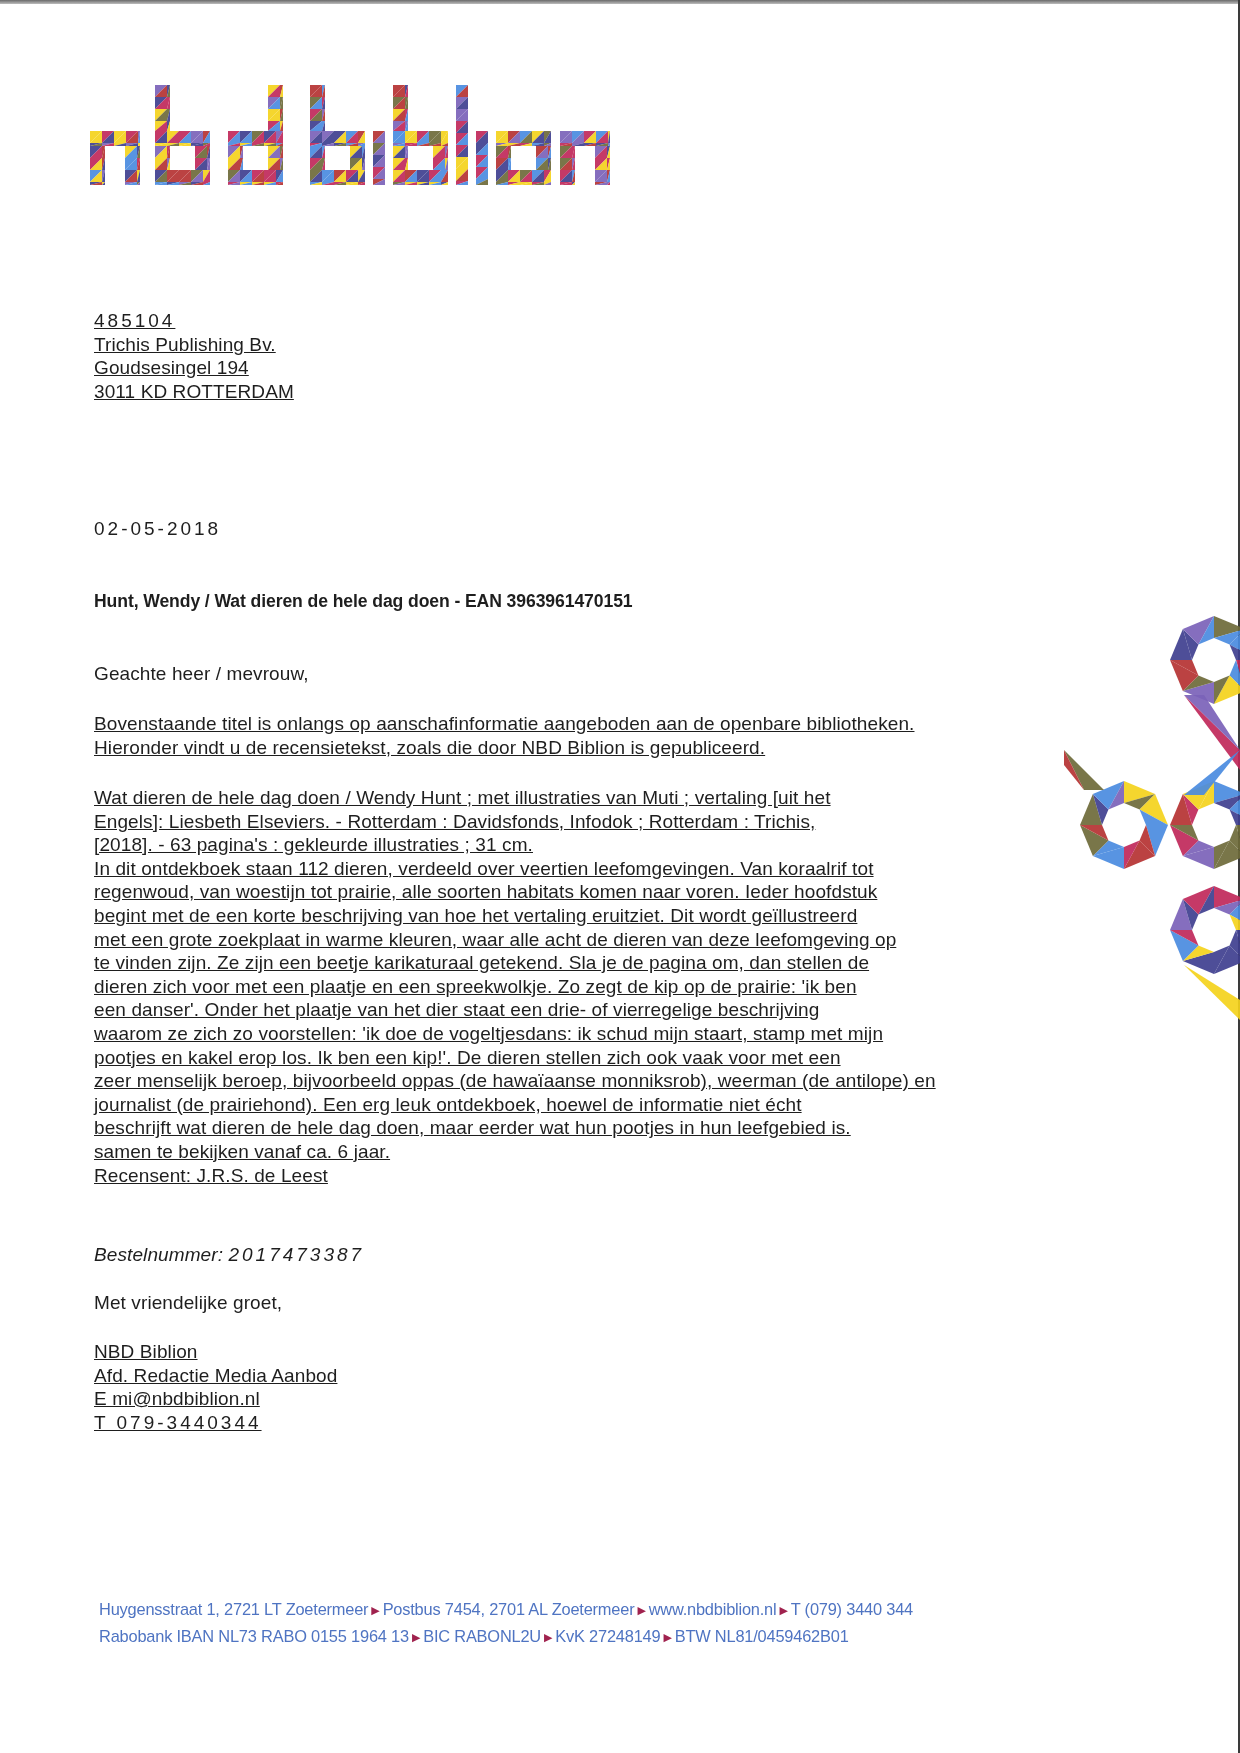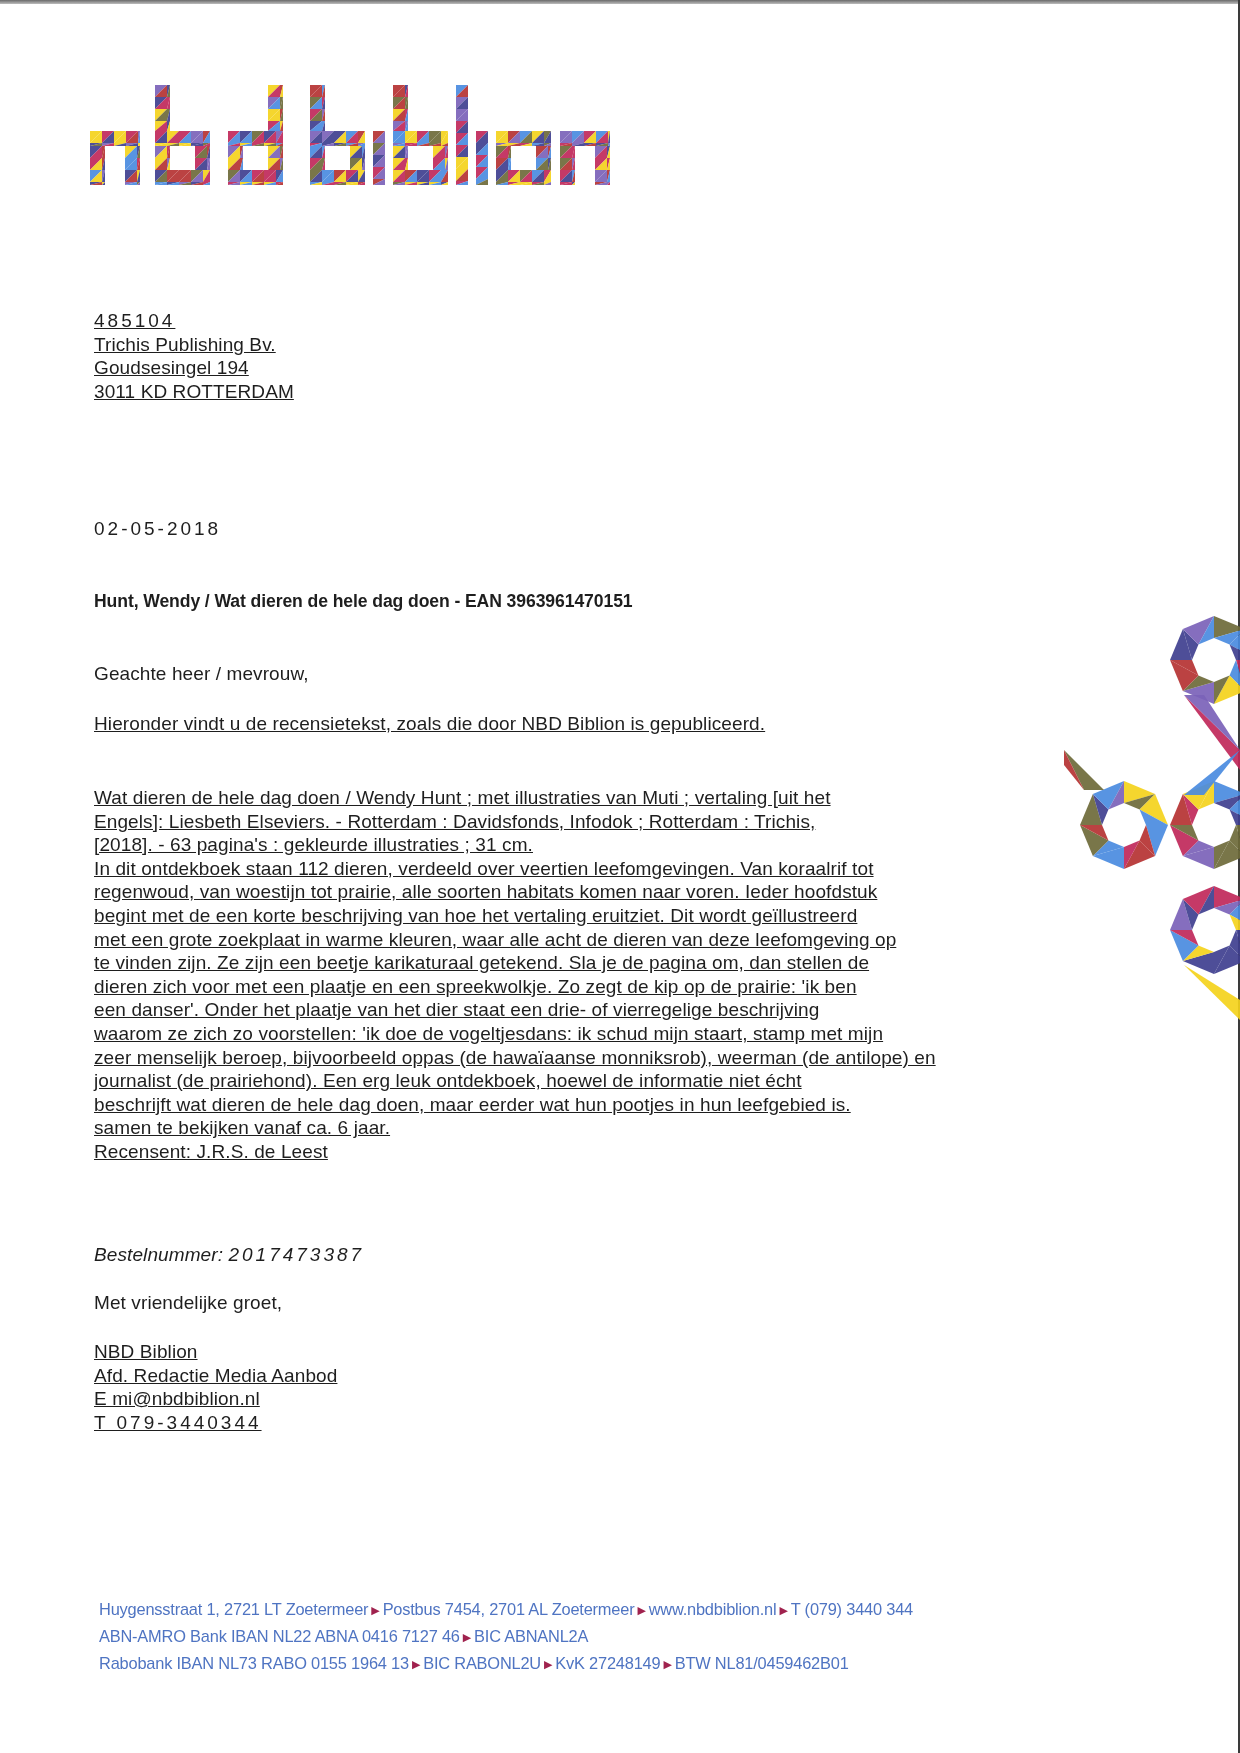--- a/index.html
+++ b/index.html
@@ -531,35 +531,37 @@
   <p class="block">3011 KD ROTTERDAM</p>
 </div>
 
 <div class="text date spaced">02-05-2018</div>
 
 <div class="text subject">Hunt, Wendy / Wat dieren de hele dag doen - EAN 3963961470151</div>
 
 <div class="text salutation">Geachte heer / mevrouw,</div>
 
 <div class="text intro">
+  <p class="block">Bovenstaande titel is onlangs op aanschafinformatie aangeboden aan de openbare bibliotheken.</p>
   <p class="block">Hieronder vindt u de recensietekst, zoals die door NBD Biblion is gepubliceerd.</p>
 </div>
 
 <div class="text review">
   <p class="block">Wat dieren de hele dag doen / Wendy Hunt ; met illustraties van Muti ; vertaling [uit het</p>
   <p class="block">Engels]: Liesbeth Elseviers. - Rotterdam : Davidsfonds, Infodok ; Rotterdam : Trichis,</p>
   <p class="block">[2018]. - 63 pagina's : gekleurde illustraties ; 31 cm.</p>
   <p class="block">In dit ontdekboek staan 112 dieren, verdeeld over veertien leefomgevingen. Van koraalrif tot</p>
   <p class="block">regenwoud, van woestijn tot prairie, alle soorten habitats komen naar voren. Ieder hoofdstuk</p>
   <p class="block">begint met de een korte beschrijving van hoe het vertaling eruitziet. Dit wordt geïllustreerd</p>
   <p class="block">met een grote zoekplaat in warme kleuren, waar alle acht de dieren van deze leefomgeving op</p>
   <p class="block">te vinden zijn. Ze zijn een beetje karikaturaal getekend. Sla je de pagina om, dan stellen de</p>
   <p class="block">dieren zich voor met een plaatje en een spreekwolkje. Zo zegt de kip op de prairie: 'ik ben</p>
   <p class="block">een danser'. Onder het plaatje van het dier staat een drie- of vierregelige beschrijving</p>
   <p class="block">waarom ze zich zo voorstellen: 'ik doe de vogeltjesdans: ik schud mijn staart, stamp met mijn</p>
+  <p class="block">pootjes en kakel erop los. Ik ben een kip!'. De dieren stellen zich ook vaak voor met een</p>
   <p class="block">zeer menselijk beroep, bijvoorbeeld oppas (de hawaïaanse monniksrob), weerman (de antilope) en</p>
   <p class="block">journalist (de prairiehond). Een erg leuk ontdekboek, hoewel de informatie niet écht</p>
   <p class="block">beschrijft wat dieren de hele dag doen, maar eerder wat hun pootjes in hun leefgebied is.</p>
   <p class="block">samen te bekijken vanaf ca. 6 jaar.</p>
   <p class="block">Recensent: J.R.S. de Leest</p>
 </div>
 
 <div class="text order">
   <span>Bestelnummer:</span>
   <span class="spaced">2017473387</span>
@@ -647,18 +649,15 @@
       <polygon points="176,150 120,195 140,195" fill="#4a8be0" opacity="0.92"></polygon>
       <polygon points="120,365 176,420 176,400" fill="#f4d21c" opacity="0.92"></polygon>
     </g>
 </svg>
 
 <div class="footer">
   <div>
     <span>Huygensstraat 1, 2721 LT  Zoetermeer</span><span class="arrow">▶</span><span>Postbus 7454, 2701 AL  Zoetermeer</span><span class="arrow">▶</span><span>www.nbdbiblion.nl</span><span class="arrow">▶</span><span>T (079) 3440 344</span>
   </div>
   <div>
-    <span>ABN-AMRO Bank IBAN NL22 ABNA 0416 7127 46</span><span class="arrow">▶</span><span>BIC ABNANL2A</span>
-  </div>
-  <div>
     <span>Rabobank IBAN NL73 RABO 0155 1964 13</span><span class="arrow">▶</span><span>BIC RABONL2U</span><span class="arrow">▶</span><span>KvK 27248149</span><span class="arrow">▶</span><span>BTW NL81/0459462B01</span>
   </div>
 </div>
 
 </body></html>

